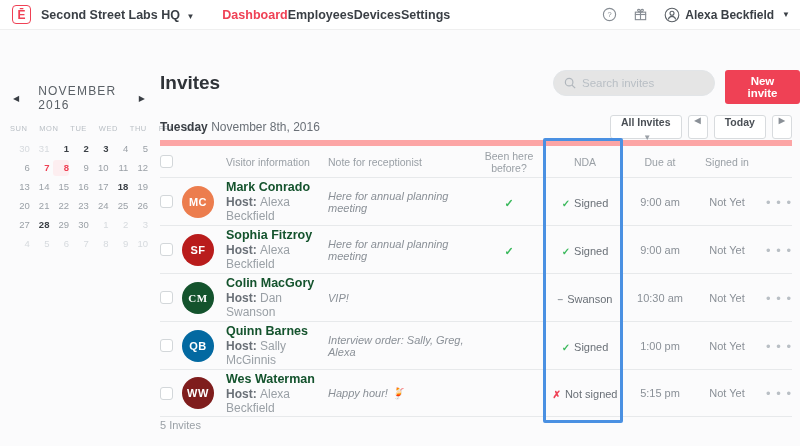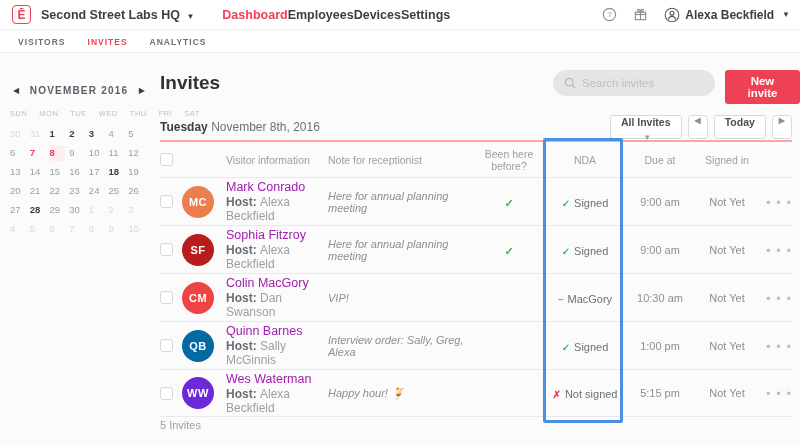--- a/index.html
+++ b/index.html
@@ -19,27 +19,27 @@
   .user-chip { display:flex; align-items:center; gap:5px; font-size:12px; font-weight:bold; color:#3a3f45; cursor:pointer; }
 
   
   .tabbar { position:absolute; top:31px; left:0; width:800px; height:22px; background:#fff; border-bottom:1px solid #e8eaec; display:flex; align-items:center; gap:22px; padding:0 18px; }
   .tab { font-size:8.5px; font-weight:bold; letter-spacing:1px; color:#6a7077; cursor:pointer; }
   .tab.active { color:#ef4155; }
 
   
   .calendar { position:absolute; left:10px; top:84px; width:138px; }
   .cal-head { display:flex; align-items:center; justify-content:space-between; margin-bottom:12px; }
-  .cal-title { font-size:10px; font-weight:bold; letter-spacing:1.2px; color:#5a6066; }
+  .cal-title { font-size:12px; font-weight:normal; letter-spacing:1.2px; color:#5a6066;margin-left:16px; }
   .cal-arrow { font-size:8px; color:#3a3f45; cursor:pointer; padding:2px 3px; }
   .cal-days, .cal-week { display:grid; grid-template-columns:repeat(7,1fr); }
   .cal-days { margin-bottom:6px;gap:12px; }
   .cal-days span { font-size:7.5px; color:#b9bfc5; letter-spacing:.5px; text-align:center; }
   .cal-week { height:19px; }
-  .cal-cell { font-size:9.5px; text-align:left; line-height:19px; color:#9aa0a6; cursor:pointer; }
+  .cal-cell { font-size:9.5px; text-align:right; line-height:19px; color:#9aa0a6; cursor:pointer; }
   .cal-cell.prev, .cal-cell.next { color:#d6dade; }
   .cal-cell.bold { color:#3a3f45; font-weight:bold; }
   .cal-cell.red { color:#ef4155; font-weight:bold; }
   .cal-cell.today span { display:inline-block; width:16px; height:16px; line-height:16px; background:#fdeef0; color:#ef4155; font-weight:bold; border-radius:3px; }
 
   
   .page-title { position:absolute; left:160px; top:72px; font-size:19px; font-weight:bold; color:#2f3338; }
   .search-pill { position:absolute; left:553px; top:70px; width:162px; height:26px; border:1px solid #e2e5e8; background:#e5e5e5; border-radius:14px; display:flex; align-items:center; padding:0 10px; }
   .search-pill input { border:none; outline:none; width:120px; font-size:11.5px; color:#5a6066; margin-left:6px; background:transparent; font-family:"Liberation Sans", sans-serif; }
   .search-pill input::placeholder { color:#b9bfc5; }
@@ -50,35 +50,35 @@
   .date-label { font-size:12px; color:#6a7077; }
   .date-label b { color:#3a3f45; }
   .date-controls { margin-left:auto; display:flex; align-items:center; gap:6px; }
   .ctl-btn { background:#fff; border:1px solid #d8dbde; border-radius:3px; height:24px; font-size:10.5px; font-weight:bold; color:#4a4f55; padding:0 10px; cursor:pointer; display:flex; align-items:center; gap:5px; font-family:"Liberation Sans", sans-serif;flex-direction:column; }
   .ctl-btn .caret { color:#9aa0a6; }
   .ctl-btn.pager { padding:0 6px; color:#8a9097; font-size:8px; }
 
   
   .invites-table { position:absolute; left:160px; top:140px; width:632px; }
   .t-row { display:flex; align-items:center; border-top:1px solid #e7e9eb; height:48px; }
-  .t-row.t-head { height:37px; border-top:2px solid #fca5a5; }
+  .t-row.t-head { height:37px; border-top:6px solid #fca5a5; }
   .t-row:last-of-type { border-bottom:1px solid #e7e9eb; }
   .col-cb { width:22px; }
   .col-avatar { width:44px; }
   .col-visitor { width:102px; }
   .col-note { width:148px; }
   .col-been { width:66px; text-align:center; }
   .col-nda { width:86px; text-align:center; }
   .col-due { width:64px; text-align:center; }
   .col-signed { width:70px; text-align:center; }
   .col-actions { width:30px; text-align:right; }
   .hdr { font-size:10.5px; color:#9aa0a6; }
   .checkbox { width:13px; height:13px; border:1px solid #d3d7da; border-radius:3px; background:#fff; cursor:pointer; }
   .avatar { width:32px; height:32px; border-radius:50%; color:#fff; font-size:11px; font-weight:bold; display:flex; align-items:center; justify-content:center; letter-spacing:.5px; }
-  .v-name { font-size:12.5px; font-weight:normal; color:#a21caf; line-height:15px; }
+  .v-name { font-size:12.5px; font-weight:bold; color:#14532d; line-height:15px; }
   .v-host { font-size:12px; color:#9aa0a6; line-height:14px; }
   .v-host b { color:#6a7077; }
   .note { font-size:11px; font-style:italic; color:#8a9097; }
   .check { color:#3cb95d; font-size:11px; font-weight:bold; }
   .nda-ic { font-size:10px; font-weight:bold; margin-right:4px; }
   .nda-label { font-size:11px; color:#6a7077; }
   .time, .signed { font-size:11px; color:#8a9097; }
   .dots { color:#b9bfc5; font-size:13px; letter-spacing:1px; cursor:pointer; }
 
   .footer-count { position:absolute; left:160px; top:419px; font-size:11px; color:#9aa0a6; }
@@ -125,25 +125,20 @@
             <circle cx="8" cy="8" r="6.8"></circle>
             <circle cx="8" cy="6.3" r="2"></circle>
             <path d="M4.3 12.5 C4.8 10.3 6.2 9.4 8 9.4 C9.8 9.4 11.2 10.3 11.7 12.5"></path>
           </svg>
         <span>Alexa Beckfield</span>
         <span class="caret">▼</span>
       </div>
     </div>
   </div>
 
-  <div class="tabbar" id="tabbar">
-      <span class="tab">VISITORS</span>
-      <span class="tab active">INVITES</span>
-      <span class="tab">ANALYTICS</span>
-    </div>
 
   <div class="calendar">
     <div class="cal-head">
       <span class="cal-arrow">◀</span>
       <span class="cal-title">NOVEMBER 2016</span>
       <span class="cal-arrow">▶</span>
     </div>
     <div class="cal-days" id="cal-days">
         <span>SUN</span>
         <span>MON</span>
@@ -282,29 +277,29 @@
         <div class="col-nda"><span class="nda-ic" style="color: rgb(60, 185, 93);">✓</span><span class="nda-label">Signed</span></div>
         <div class="col-due time">9:00 am</div>
         <div class="col-signed signed">Not Yet</div>
         <div class="col-actions"><span class="dots">• • •</span></div>
       </div>
       <div class="t-row">
         <div class="col-cb">
           <div class="checkbox"></div>
         </div>
         <div class="col-avatar">
-          <div class="avatar" style="background: #ef4444;">CM</div>
+          <div class="avatar" style="background: #14532d; font-family: Liberation Serif, serif;">CM</div>
         </div>
         <div class="col-visitor">
           <div class="v-name">Colin MacGory</div>
           <div class="v-host"><b>Host: </b>Dan Swanson</div>
         </div>
         <div class="col-note note">VIP!</div>
         <div class="col-been"></div>
-        <div class="col-nda"><span class="nda-ic" style="color: rgb(154, 160, 166);">–</span><span class="nda-label">MacGory</span></div>
+        <div class="col-nda"><span class="nda-ic" style="color: rgb(154, 160, 166);">–</span><span class="nda-label">Swanson</span></div>
         <div class="col-due time">10:30 am</div>
         <div class="col-signed signed">Not Yet</div>
         <div class="col-actions"><span class="dots">• • •</span></div>
       </div>
       <div class="t-row">
         <div class="col-cb">
           <div class="checkbox"></div>
         </div>
         <div class="col-avatar">
           <div class="avatar" style="background: #0369a1;">QB</div>
@@ -318,21 +313,21 @@
         <div class="col-nda"><span class="nda-ic" style="color: rgb(60, 185, 93);">✓</span><span class="nda-label">Signed</span></div>
         <div class="col-due time">1:00 pm</div>
         <div class="col-signed signed">Not Yet</div>
         <div class="col-actions"><span class="dots">• • •</span></div>
       </div>
       <div class="t-row">
         <div class="col-cb">
           <div class="checkbox"></div>
         </div>
         <div class="col-avatar">
-          <div class="avatar" style="background: #6d28d9;">WW</div>
+          <div class="avatar" style="background: #7f1d1d;">WW</div>
         </div>
         <div class="col-visitor">
           <div class="v-name">Wes Waterman</div>
           <div class="v-host"><b>Host: </b>Alexa Beckfield</div>
         </div>
         <div class="col-note note">Happy hour! 🍹</div>
         <div class="col-been"></div>
         <div class="col-nda"><span class="nda-ic" style="color: rgb(239, 65, 85);">✗</span><span class="nda-label">Not signed</span></div>
         <div class="col-due time">5:15 pm</div>
         <div class="col-signed signed">Not Yet</div>

